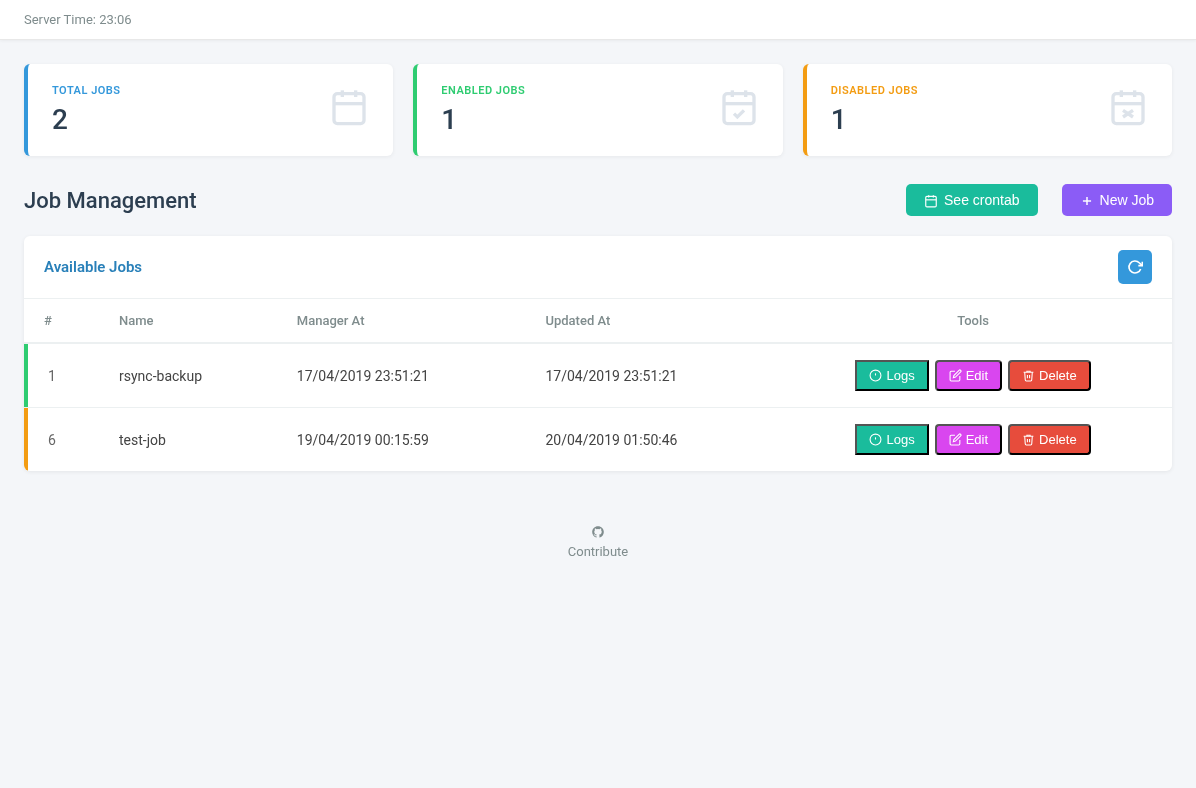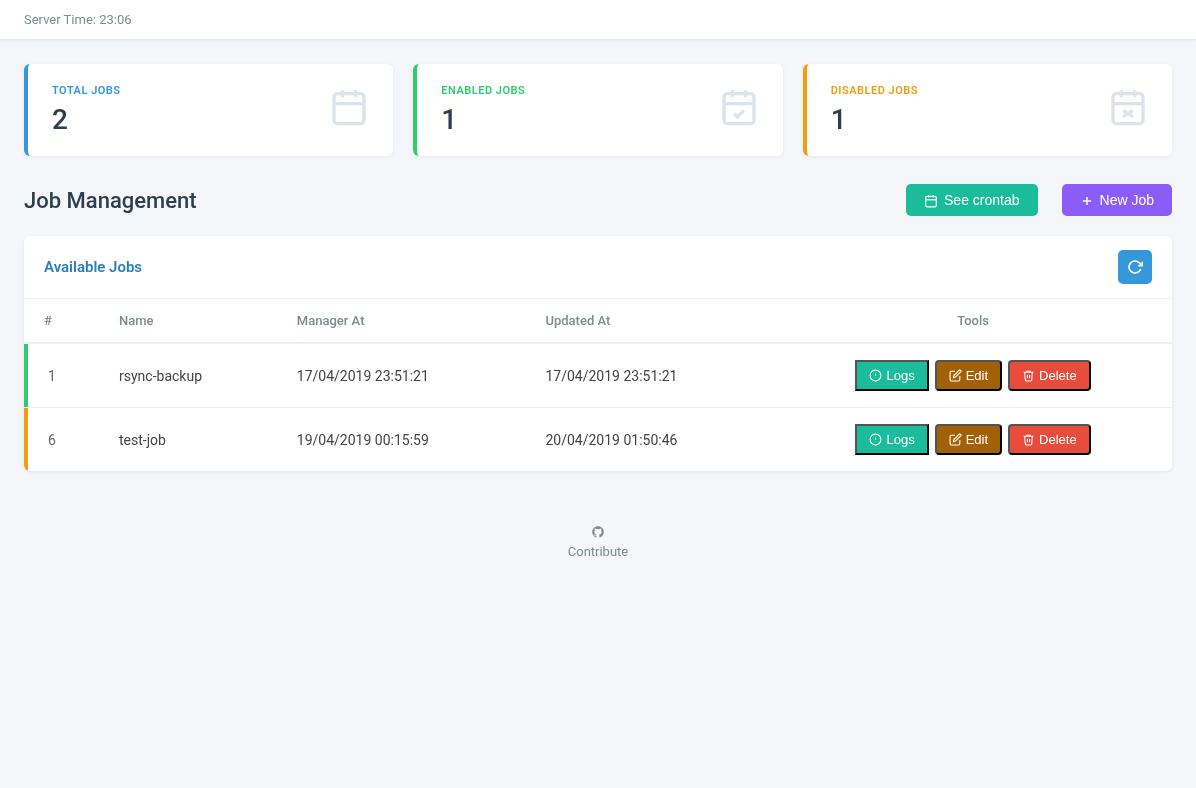--- a/index.html
+++ b/index.html
@@ -109,21 +109,21 @@
       color: #fff;
     }
     .btn-cyan {
       background: #1abc9c;
       color: #fff;
       font-size: 13px;
       padding: 6px 12px;
       border-radius: 0;
     }
     .btn-blue-edit {
-      background: #a16207;
+      background: #d946ef;
       color: #fff;
       font-size: 13px;
       padding: 6px 12px;
       border-radius: 4px;
     }
     .btn-red {
       background: #e74c3c;
       color: #ffffff;
       font-size: 13px;
       padding: 6px 12px;

